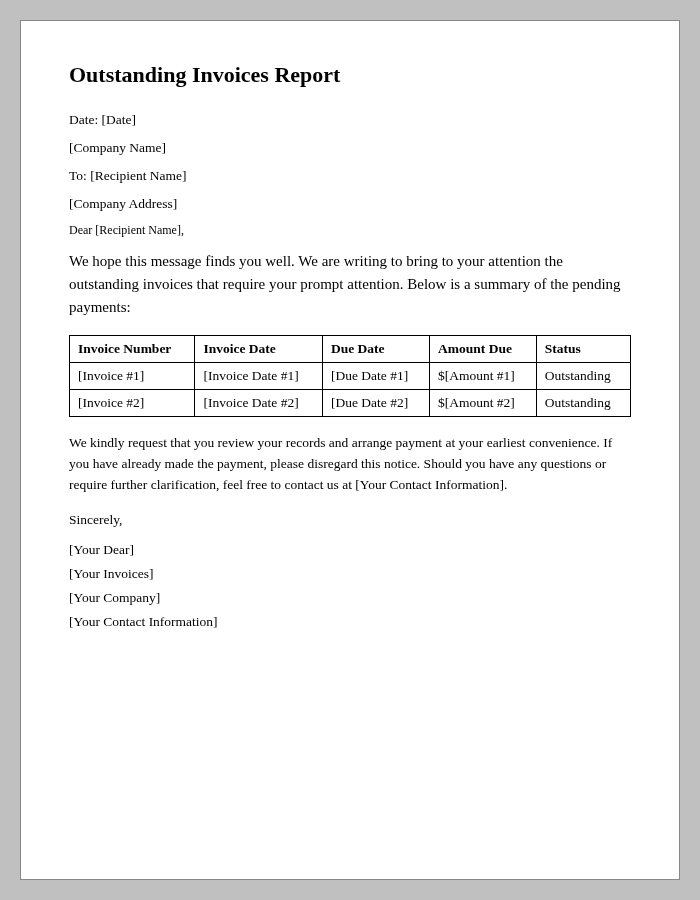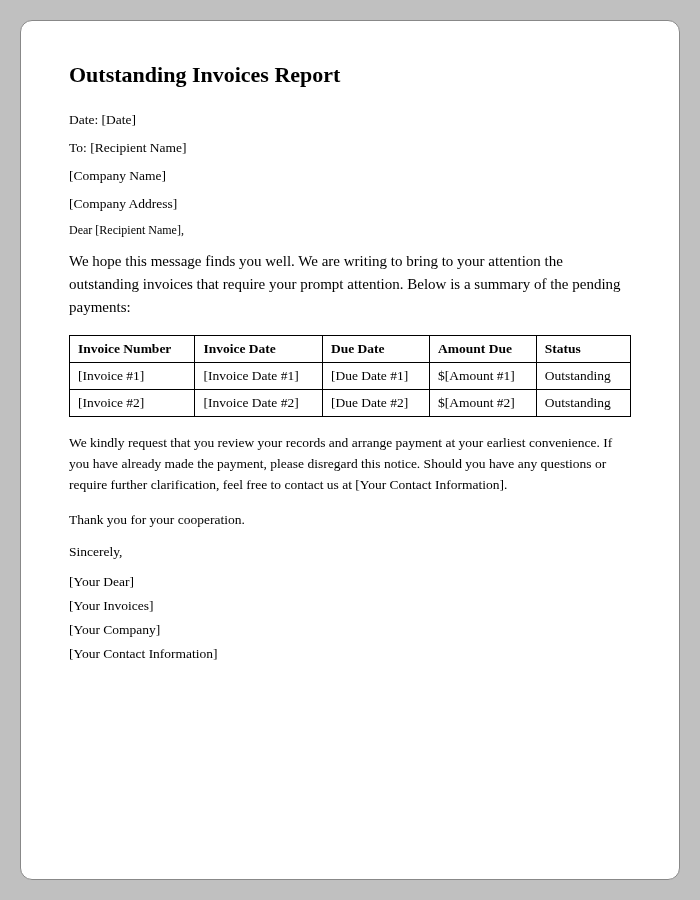--- a/index.html
+++ b/index.html
@@ -1,19 +1,18 @@
 <!DOCTYPE html>
 <html><head>
   <meta charset="utf-8">
   <style>
     * {
       box-sizing: border-box;
       margin: 0;
       padding: 0;
-      border-radius: 12px;
     }
 
     body {
       background: #c0c0c0;
       display: flex;
       justify-content: center;
       align-items: flex-start;
       min-height: 900px;
       padding: 20px;
       font-family: "Times New Roman", Times, serif;
@@ -95,23 +94,23 @@
   </style>
 </head>
 <body>
 
 <div class="document-wrapper">
 
   <h1 class="doc-title">Outstanding Invoices Report</h1>
 
   <p class="meta-line">Date: [Date]</p>
 
+  <p class="meta-line">[Company Name]</p>
+
   <p class="meta-line">To: [Recipient Name]</p>
-
-  <p class="meta-line">[Company Name]</p>
 
   <p class="meta-line">[Company Address]</p>
 
   <p class="salutation">Dear [Recipient Name],</p>
 
   <p class="body-paragraph">We hope this message finds you well. We are writing to bring to your attention the outstanding invoices that require your prompt attention. Below is a summary of the pending payments:</p>
 
   <table class="invoice-table">
     <thead>
       <tr>
@@ -135,21 +134,20 @@
           <td>[Invoice Date #2]</td>
           <td>[Due Date #2]</td>
           <td>$[Amount #2]</td>
           <td>Outstanding</td>
         </tr>
       </tbody>
   </table>
 
   <p class="closing-paragraph">We kindly request that you review your records and arrange payment at your earliest convenience. If you have already made the payment, please disregard this notice. Should you have any questions or require further clarification, feel free to contact us at [Your Contact Information].</p>
 
-  <p class="thank-you-line">Thank you for your cooperation.</p>
 
   <p class="sincerely-line">Sincerely,</p>
 
   <p class="signature-line">[Your Dear]</p>
 
   <p class="signature-line">[Your Invoices]</p>
 
   <p class="signature-line">[Your Company]</p>
 
   <p class="signature-line">[Your Contact Information]</p>

